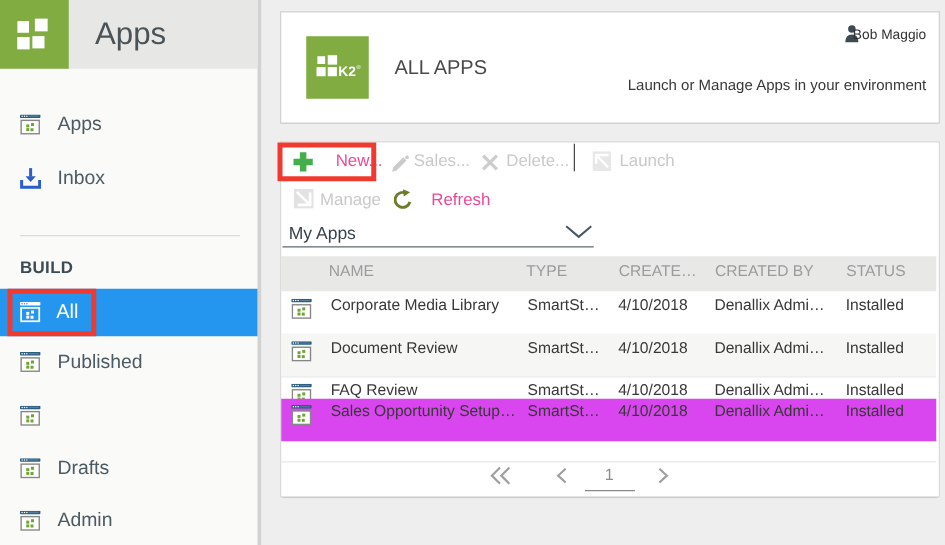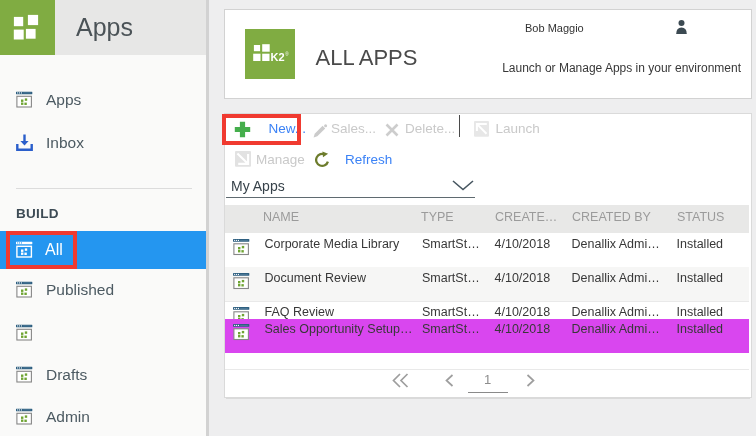--- a/index.html
+++ b/index.html
@@ -18,31 +18,31 @@
 #sb-divider { left:16px; top:188px; width:176px; height:1px; background:#dcdcdc; }
 #sb-build { left:16px; top:205.5px; font-size:13.5px; font-weight:bold; color:#3d4b55; letter-spacing:0.3px; }
 #sb-all { left:0; top:230.5px; width:206px; height:38px; background:#2496f0; }
 #sb-all .txt { position:absolute; left:45px; top:50%; transform:translateY(-50%); font-size:16px; color:#fff; }
 #sb-all svg { position:absolute; left:16px; top:50%; transform:translateY(-50%); }
 #redbox-all { left:6px; top:230.5px; width:71px; height:38px; border:4px solid #f03a30; z-index:5; }
 
 
 #card1 { left:225px; top:10px; width:526px; height:88px; background:#fff; box-shadow:0 0 0 1px #d2d2d2, 0 2px 0 -1px #c0c0c0; }
 #k2logo { left:20px; top:19px; width:50px; height:50px; background:#80ac42; }
-#allapps { left:90.5px; top:35px; line-height:1.2; font-size:22px; letter-spacing:0px; color:#4a4a4a; }
+#allapps { left:90.5px; top:35px; line-height:1.2; font-size:16px; letter-spacing:0px; color:#4a4a4a; }
 #useric { left:451px; top:10px; }
-#username { left:300px; top:12px; width:216px; text-align:left; font-size:11px; color:#333; }
+#username { left:300px; top:12px; width:216px; text-align:right; font-size:11px; color:#333; }
 #tagline { left:100px; top:50.5px; width:416px; text-align:right; font-size:12px; color:#383838; }
 
 
 #panel { left:225px; top:113.5px; width:526px; height:283px; background:#fff; box-shadow:0 0 0 1px #dadada, 0 2.5px 0 -1px #c5c5c5; }
 #redbox-new { left:-3px; top:0px; width:79px; height:31.5px; border:4px solid #f03a30; z-index:5; }
 .tb-txt { position:absolute; font-size:13.5px; white-space:nowrap; }
 .dis { color:#c9c9c9; }
-.en { color:#3b82f6;padding-left:11px; }
+.en { color:#ec4899;padding-left:11px; }
 #tb-divider { left:233.5px; top:1px; width:1px; height:22px; background:#4a4a4a; }
 #myapps { left:6px; top:64.5px; font-size:14px; color:#37424a; }
 #myapps-line { left:1px; top:83px; width:249px; height:1px; background:#5f6a70; }
 #myapps-chev { left:227px; top:66px; }
 
 
 #thead { left:0; top:91px; width:524px; height:28.5px; background:#e8e8e7; }
 .th { position:absolute; top:5.4px; font-size:12.5px; color:#9b9b9b; white-space:nowrap; }
 .row { position:absolute; left:0; width:524px; height:34px; }
 .row .cell { position:absolute; top:3.6px; font-size:12.5px; color:#383838; white-space:nowrap; }

